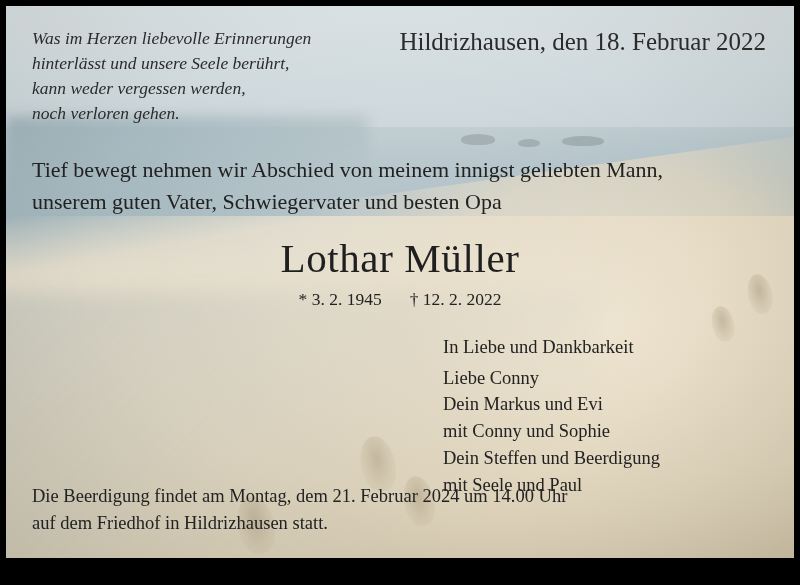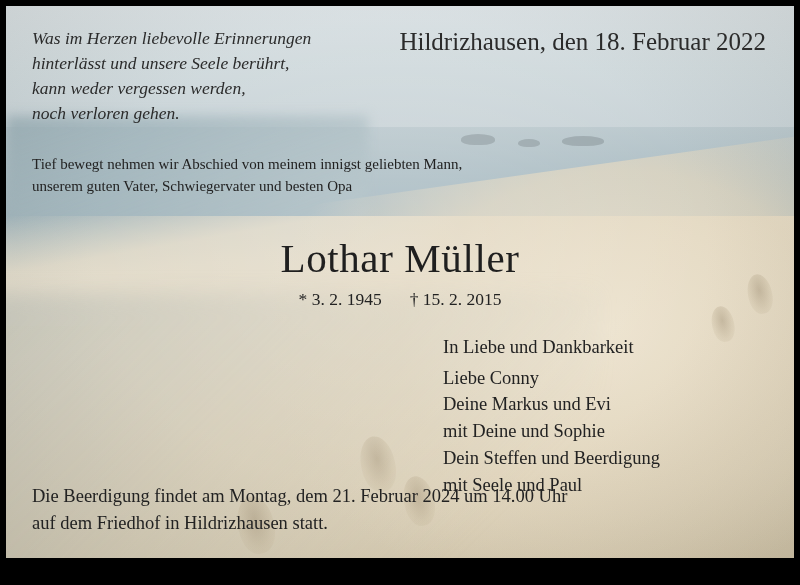--- a/index.html
+++ b/index.html
@@ -127,21 +127,21 @@
     right: 28px;
     top: 22px;
     font-size: 25px;
     color: #2b2b2b;
     text-align: right;
   }
   .intro {
     position: absolute;
     left: 26px;
     top: 148px;
-    font-size: 15px;
+    font-size: 22px;
     line-height: 1.45;
     color: #222;
     white-space: pre-line;
   }
   .name {
     position: absolute;
     left: 0;
     right: 0;
     top: 228px;
     text-align: center;
@@ -217,28 +217,28 @@
 
     <div class="place-date">Hildrizhausen, den 18. Februar 2022</div>
 
     <div class="intro">Tief bewegt nehmen wir Abschied von meinem innigst geliebten Mann,
 unserem guten Vater, Schwiegervater und besten Opa</div>
 
     <div class="name">Lothar Müller</div>
 
     <div class="dates">
       <span>* 3. 2. 1945</span>
-      <span>† 15. 2. 2015</span>
+      <span>† 12. 2. 2022</span>
     </div>
 
     <div class="thanks">
       <div class="lead">In Liebe und Dankbarkeit</div>
       <div class="fam-line">Liebe Conny</div>
-      <div class="fam-line">Deine Markus und Evi</div>
-      <div class="fam-line">mit Deine und Sophie</div>
+      <div class="fam-line">Dein Markus und Evi</div>
+      <div class="fam-line">mit Conny und Sophie</div>
       <div class="fam-line">Dein Steffen und Beerdigung</div>
       <div class="fam-line">mit Seele und Paul</div>
     </div>
 
     <div class="funeral">Die Beerdigung findet am Montag, dem 21. Februar 2024 um 14.00 Uhr
 auf dem Friedhof in Hildrizhausen statt.</div>
 
   </div>
 </div>
 

